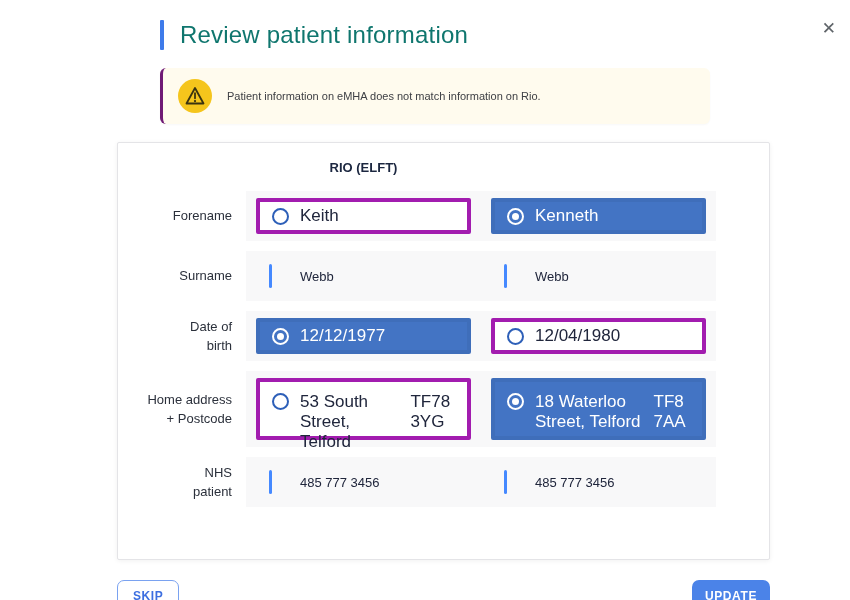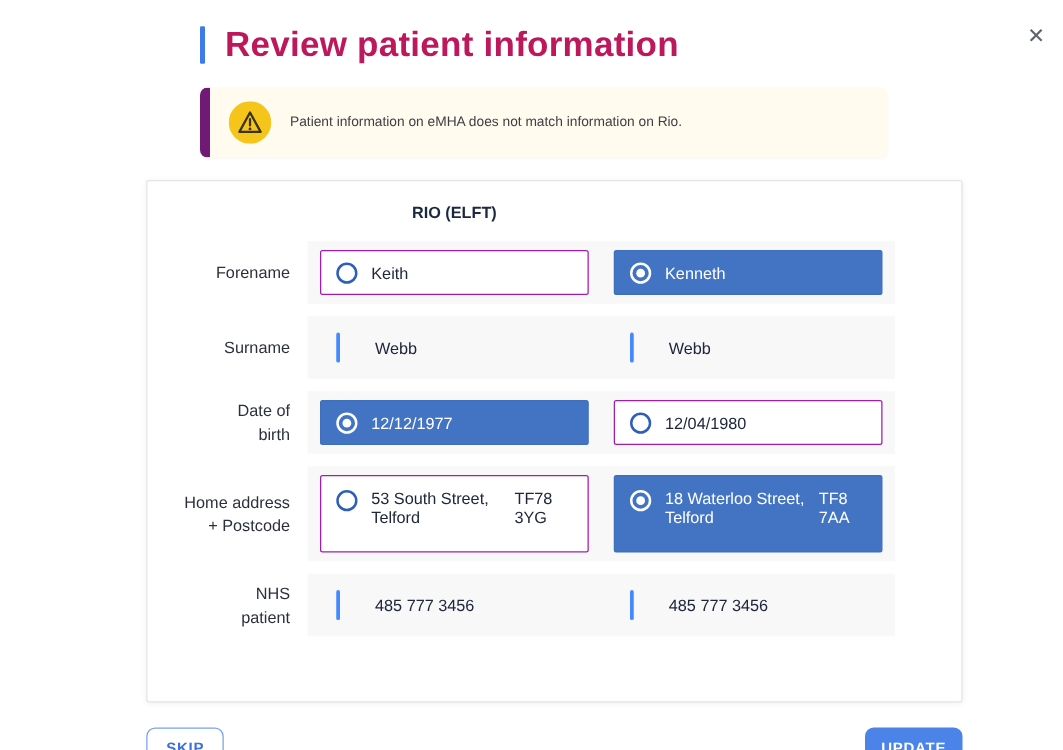--- a/index.html
+++ b/index.html
@@ -6,25 +6,25 @@
   html,body { width:850px; height:600px; background:#ffffff; overflow:hidden;
               font-family:"Liberation Sans", sans-serif; position:relative; }
 
   
   .close-btn { position:absolute; top:16px; right:10px; background:none; border:none;
                font-size:17px; color:#5f6469; cursor:pointer; line-height:1; padding:4px; }
 
   
   .titlebar { display:flex; align-items:center; gap:16px; margin:20px 0 0 160px; }
   .accent { width:4px; height:30px; background:#3e7bea; border-radius:1px; }
-  .page-title { font-size:28px; font-weight:700; color:#be185d; letter-spacing:.2px; }
+  .page-title { font-size:24px; font-weight:400; color:#0f766e; letter-spacing:.2px; }
 
   
   .banner { margin:18px 0 0 160px; width:550px; height:56px; background:#fffbee;
-            border-left:8px solid #701a75; border-radius:6px; display:flex;
+            border-left:3px solid #701a75; border-radius:6px; display:flex;
             align-items:center; gap:15px; padding:0 16px 0 15px;
             box-shadow:0 1px 2px rgba(0,0,0,.03); }
   .warn-circle { flex:none; display:flex; }
   .banner-text { font-size:11px; color:#3f4045; line-height:1.65; }
 
   
   .card { margin:18px 0 0 117px; width:653px; background:#fff; border:1px solid #e4e4e7;
           border-radius:2px; box-shadow:0 1px 5px rgba(0,0,0,.06); padding-bottom:42px; }
   .thead { display:flex; height:48px; align-items:center; }
   .thead .spacer { width:128px; }
@@ -32,22 +32,22 @@
 
   .row { display:flex; margin-bottom:10px; }
   .rlabel { width:128px; padding-right:14px; text-align:right; font-size:13px; color:#2b303b;
             display:flex; align-items:center; justify-content:flex-end;
             white-space:pre-line; line-height:1.5; }
   .rcontent { width:470px; background:#f8f8f9; display:flex; }
   .row.normal .rcontent { height:50px; }
   .row.tall .rcontent { height:76px; }
   .cell { width:235px; padding:7px 10px; display:flex; align-items:center; }
 
-  .opt { width:100%; height:36px; background:#fff; border:1px solid #a21caf; border-radius:2px;
-         display:flex; align-items:center; gap:11px; padding:0 12px; font-size:13px;
+  .opt { width:100%; height:36px; background:#fff; border:4px solid #a21caf; border-radius:2px;
+         display:flex; align-items:center; gap:11px; padding:0 12px; font-size:17px;
          color:#20263c; cursor:pointer; }
   .opt.multi { height:62px; align-items:flex-start; padding-top:10px; }
   .opt .lines { display:flex; flex-direction:row; gap:9px; }
   .opt.multi .radio { margin-top:1px; }
   .radio { width:17px; height:17px; border-radius:50%; border:2px solid #2d5fb8;
            background:#fff; flex:none; position:relative; }
   .opt.selected { background:#4374c4; border-color:#3f6eba; color:#ffffff; }
   .opt.selected .radio { border-color:#fff; background:transparent; }
   .opt.selected .radio::after { content:''; position:absolute; inset:3px; border-radius:50%; background:#fff; }
 

